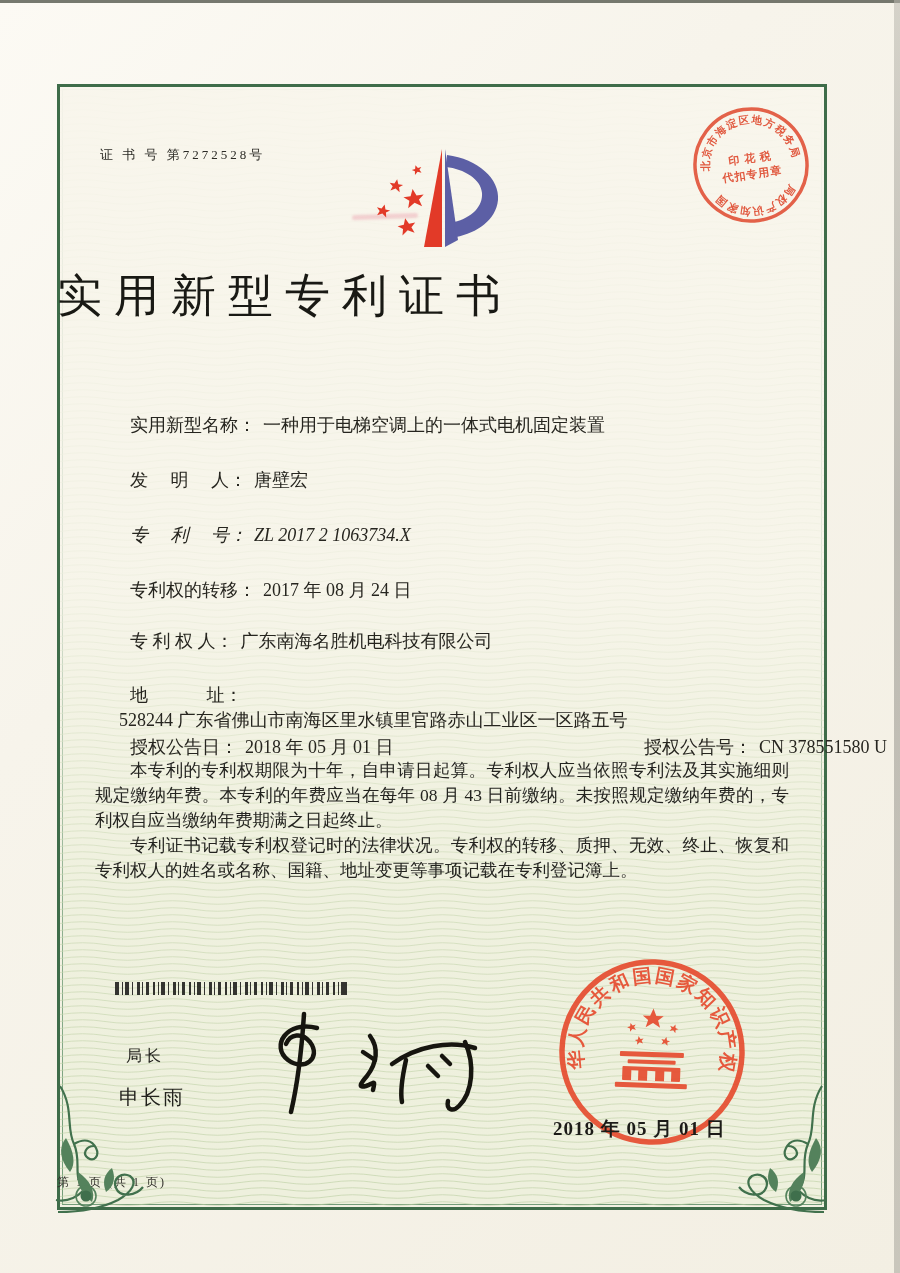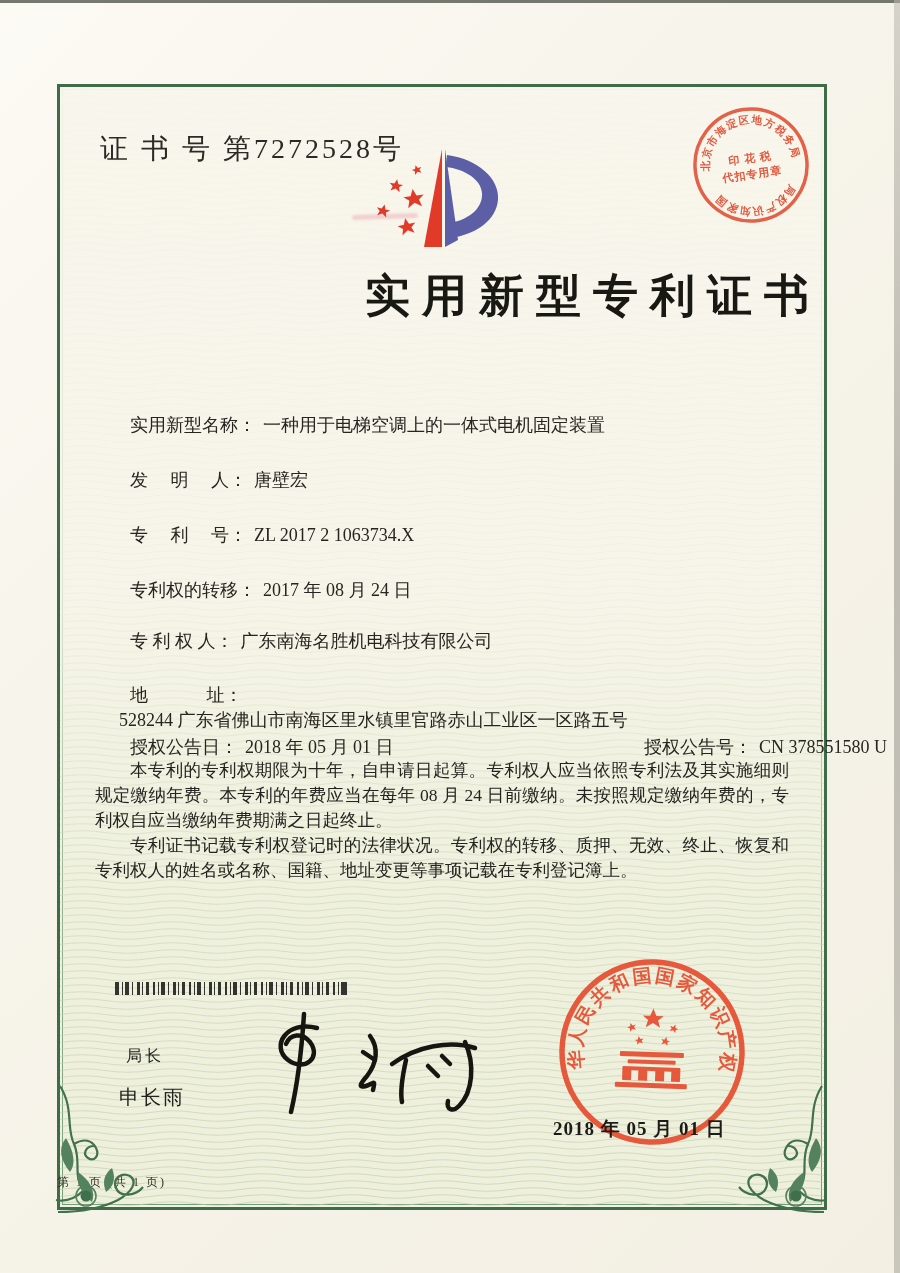--- a/index.html
+++ b/index.html
@@ -10,24 +10,24 @@
   .edge-right{position:absolute;right:0;top:0;width:6px;height:1273px;
     background:linear-gradient(180deg,#b9b7ae,#8f8d86 40%,#a7a59c);opacity:.55;}
 
   
   .frame{position:absolute;left:57px;top:84px;width:764px;height:1120px;
     border:3px solid #3e6c49;background:#eef0dd;
     box-shadow:inset 0 0 0 2px #f2f1e2, inset 0 0 0 3px #729c78;}
   .waves{position:absolute;left:0;top:0;width:100%;height:100%;}
 
   .abs{position:absolute;}
-  .cert-no{left:100px;top:130px;font-size:28px;letter-spacing:3px;color:#2b2a25;font-family:Liberation Serif, serif;}
+  .cert-no{left:100px;top:146px;font-size:13px;letter-spacing:3px;color:#2b2a25;font-family:Liberation Serif, serif;}
   .logo{left:358px;top:143px;}
   .tax-stamp{left:690px;top:104px;transform:rotate(-8deg);opacity:.92;}
-  .title{left:57px;top:266px;width:764px;text-align:right;font-size:45px;font-weight:700;
+  .title{left:57px;top:266px;width:764px;text-align:left;font-size:45px;font-weight:400;
     letter-spacing:12px;color:#191914;}
   .row{position:absolute;left:112px;width:700px;font-size:18px;color:#26251f;
     white-space:pre-wrap;line-height:25px;}
   .row .lbl{color:#26251f;}
   .row .val{margin-left:7px;}
   .val-block{display:inline-block;width:572px;vertical-align:top;}
   .row-grant-right{position:absolute;left:505px;top:0;white-space:pre;}
 
   .body-text{left:95px;top:758px;width:694px;font-size:17.5px;line-height:25px;
     color:#242420;text-align:justify;}
@@ -122,41 +122,41 @@
   </svg>
 
   <div class="abs title">实用新型专利证书</div>
 
   <div class="row" style="top:443px;">
     <span class="lbl">发　 明　 人：</span><span class="val">唐壁宏</span>
   </div>
   <div class="row" style="top:388px;">
     <span class="lbl">实用新型名称：</span><span class="val">一种用于电梯空调上的一体式电机固定装置</span>
   </div>
-  <div class="row" style="top:498px;">
+  <div class="row" style="top:498px;font-style:italic;">
     <span class="lbl">专　 利　 号：</span><span class="val">ZL 2017 2 1063734.X</span>
   </div>
   <div class="row" style="top:553px;">
     <span class="lbl">专利权的转移：</span><span class="val">2017 年 08 月 24 日</span>
   </div>
   <div class="row" style="top:604px;">
     <span class="lbl">专 利 权 人：</span><span class="val">广东南海名胜机电科技有限公司</span>
   </div>
   <div class="row" style="top:658px;">
     <span class="lbl">地　　　 址：</span><span class="val val-block">528244 广东省佛山市南海区里水镇里官路赤山工业区一区路五号</span>
   </div>
   <div class="row" style="top:710px;">
     <span class="lbl">授权公告日：</span><span class="val">2018 年 05 月 01 日</span>
     <span class="row-grant-right">
       <span class="lbl">授权公告号：</span><span class="val">CN 378551580 U</span>
     </span>
   </div>
 
   <div class="abs body-text">
-    <p>本专利的专利权期限为十年，自申请日起算。专利权人应当依照专利法及其实施细则规定缴纳年费。本专利的年费应当在每年 08 月 24 日前缴纳。未按照规定缴纳年费的，专利权自应当缴纳年费期满之日起终止。</p>
+    <p>本专利的专利权期限为十年，自申请日起算。专利权人应当依照专利法及其实施细则规定缴纳年费。本专利的年费应当在每年 08 月 43 日前缴纳。未按照规定缴纳年费的，专利权自应当缴纳年费期满之日起终止。</p>
     <p>专利证书记载专利权登记时的法律状况。专利权的转移、质押、无效、终止、恢复和专利权人的姓名或名称、国籍、地址变更等事项记载在专利登记簿上。</p>
   </div>
 
   <div class="abs barcode"></div>
 
   <div class="abs sig-title">局长</div>
   <div class="abs sig-name">申长雨</div>
 
   <svg class="abs signature" width="260" height="115" viewBox="0 0 260 115">
     <g fill="none" stroke="#16150f" stroke-width="4.5" stroke-linecap="round">

